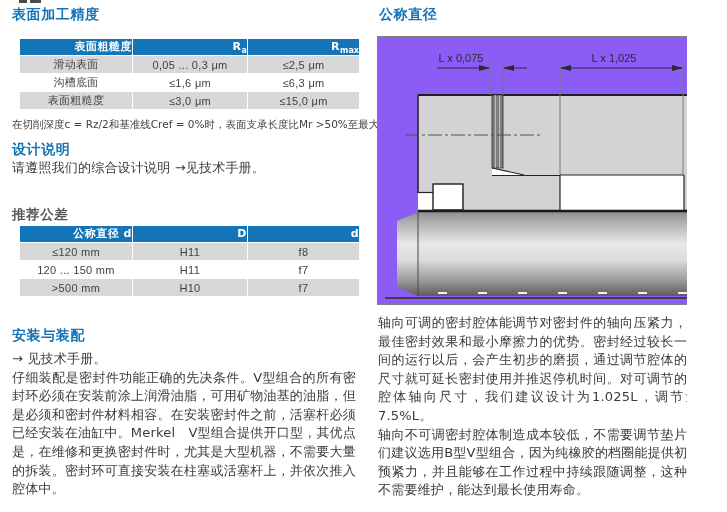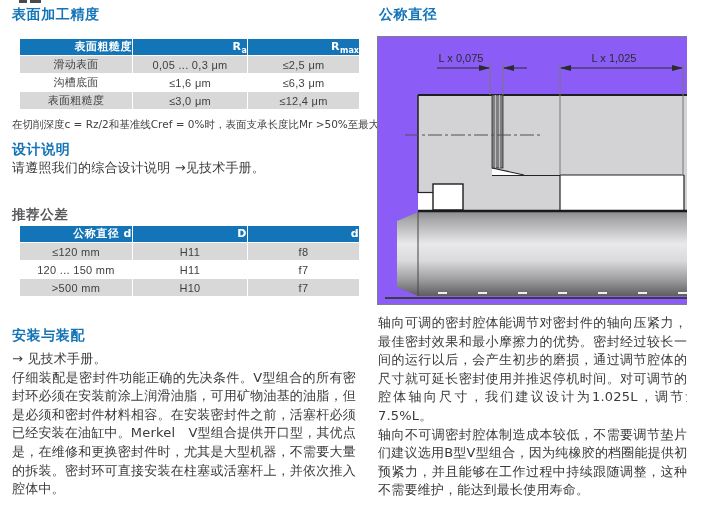--- a/index.html
+++ b/index.html
@@ -55,21 +55,21 @@
           <td>≤2,5 μm</td>
         </tr>
         <tr>
           <td>沟槽底面</td>
           <td>≤1,6 μm</td>
           <td>≤6,3 μm</td>
         </tr>
         <tr>
           <td>表面粗糙度</td>
           <td>≤3,0 μm</td>
-          <td>≤12,4 μm</td>
+          <td>≤15,0 μm</td>
         </tr>
       </tbody>
   </table>
 
   <div class="note" style="left:12px;top:118px;">在切削深度c = Rz/2和基准线Cref = 0%时，表面支承长度比Mr &gt;50%至最大90%。</div>
 
   <div class="h-blue" style="left:12px;top:141px;">设计说明</div>
 
   <div class="abs body-text" style="left:12px;top:159px;width:343px;">请遵照我们的综合设计说明 →见技术手册。</div>
 

